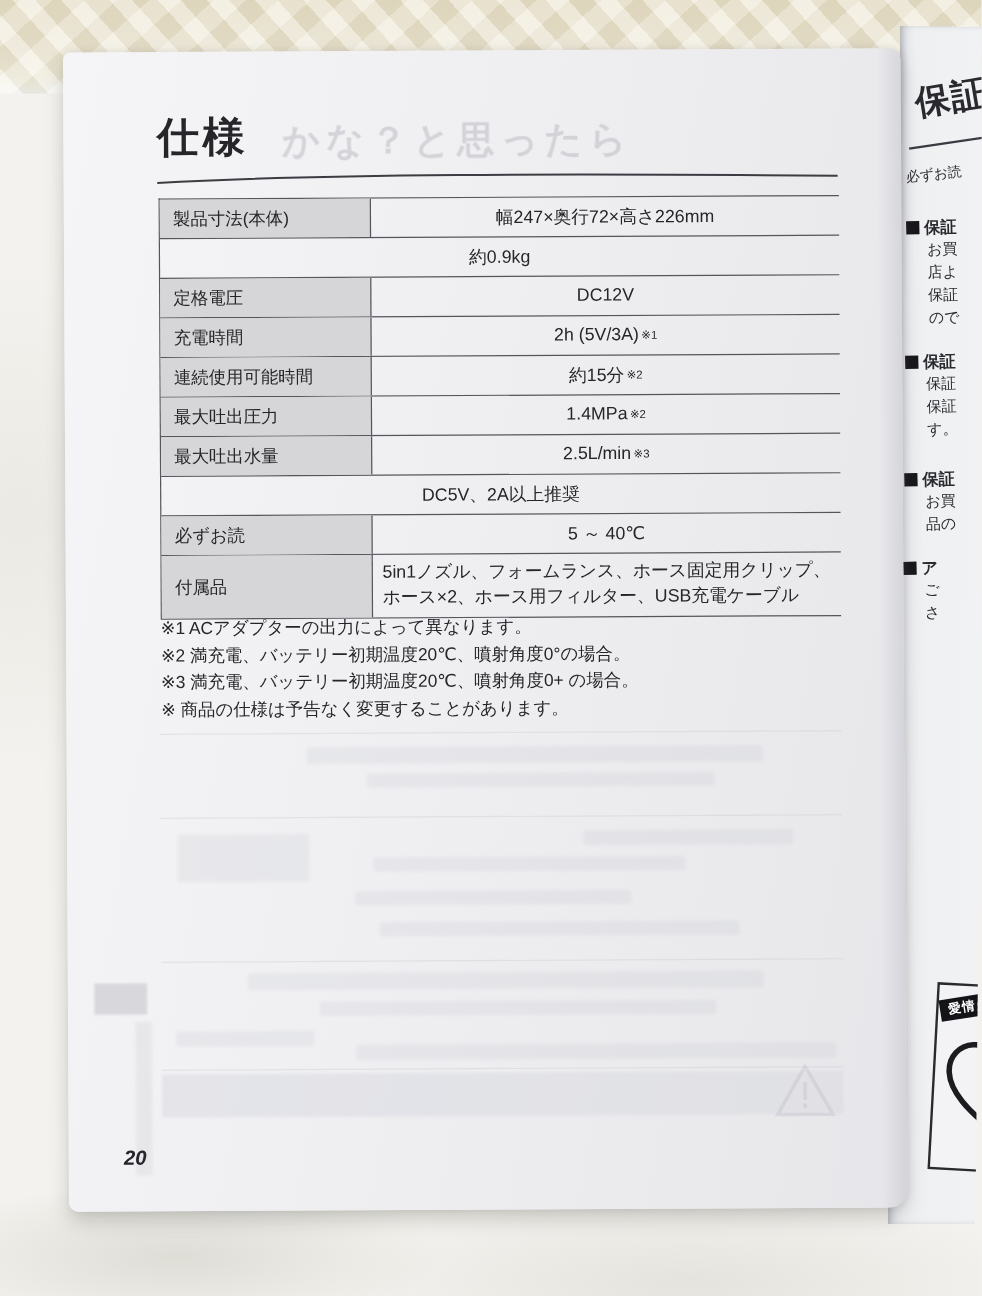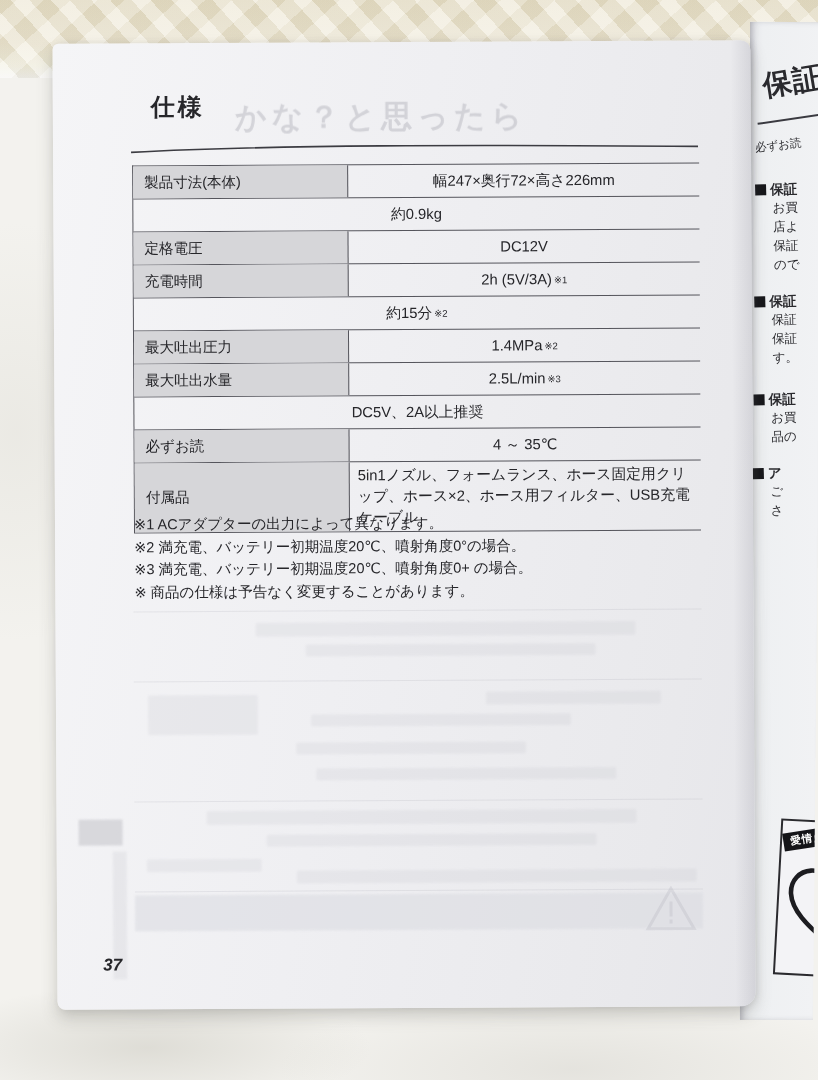--- a/index.html
+++ b/index.html
@@ -48,28 +48,28 @@
   .page{
     position:absolute;left:55px;top:42px;width:698px;height:966px;z-index:2;
     background:linear-gradient(100deg,#f5f5f7 0%,#efeff2 45%,#e9e9ec 85%,#e6e6ea 100%);
     border-radius:6px 10px 14px 8px;
     box-shadow:0 8px 16px rgba(80,78,70,.25), 2px 0 6px rgba(90,90,100,.12);
     transform:rotate(-.3deg);
     color:#26262a;
   }
   .page-edge-shade{position:absolute;right:0;top:0;width:20px;height:100%;
     background:linear-gradient(90deg,transparent,rgba(110,110,125,.16));border-radius:0 10px 14px 0;}
-  .page-title{position:absolute;left:78px;top:48px;font-size:24px;font-weight:800;letter-spacing:3px;margin-left:20px;}
+  .page-title{position:absolute;left:78px;top:48px;font-size:35px;font-weight:800;letter-spacing:3px;}
   .ghost-title{position:absolute;left:182px;top:54px;font-size:31px;font-weight:800;letter-spacing:5px;
     color:#b7b7bf;opacity:.5;filter:blur(.6px);white-space:nowrap;}
   .title-underline{position:absolute;left:77px;top:100px;}
   
   .spec-table{position:absolute;left:79px;top:122px;width:566px;border-top:1.4px solid #55555c;border-left:1.4px solid #55555c;}
   .row{display:flex;border-bottom:1.4px solid #55555c;min-height:32px;}
-  .row-label{width:215px;background:#d6d6d9;display:flex;align-items:center;
+  .row-label{width:176px;background:#d6d6d9;display:flex;align-items:center;
     padding-left:11px;box-sizing:border-box;font-size:14.5px;border-right:1.4px solid #55555c;}
   .row-value{flex:1;display:flex;align-items:center;justify-content:center;
     font-size:14.8px;padding:3px 8px;box-sizing:border-box;text-align:center;}
   .row.tall{min-height:52px;}
   .row.tall .row-value{justify-content:flex-start;text-align:left;line-height:21px;}
   .sup-note{font-size:9.5px;vertical-align:super;margin-left:2px;}
   
   .footnotes{position:absolute;left:79px;top:470px;font-size:14.5px;line-height:22.5px;white-space:nowrap;}
   
   .ghost{position:absolute;background:#b9bac2;opacity:.16;filter:blur(1.2px);border-radius:2px;}
@@ -161,20 +161,21 @@
         </div>
     </div>
     <div class="row">
       <div class="row-label">充電時間</div>
       <div class="row-value">
           <span>2h (5V/3A)</span>
           <span class="sup-note">※1</span>
         </div>
     </div>
     <div class="row">
+      <div class="row-label">連続使用可能時間</div>
       <div class="row-value">
           <span>約15分</span>
           <span class="sup-note">※2</span>
         </div>
     </div>
     <div class="row">
       <div class="row-label">最大吐出圧力</div>
       <div class="row-value">
           <span>1.4MPa</span>
           <span class="sup-note">※2</span>
@@ -188,21 +189,21 @@
         </div>
     </div>
     <div class="row">
       <div class="row-value">
           <span>DC5V、2A以上推奨</span>
         </div>
     </div>
     <div class="row">
       <div class="row-label">必ずお読</div>
       <div class="row-value">
-          <span>4 ～ 35℃</span>
+          <span>5 ～ 40℃</span>
         </div>
     </div>
     <div class="row tall">
       <div class="row-label">付属品</div>
       <div class="row-value">
           <span>5in1ノズル、フォームランス、ホース固定用クリップ、ホース×2、ホース用フィルター、USB充電ケーブル</span>
         </div>
     </div>
   </div>
 
@@ -230,14 +231,14 @@
   <div class="ghost" style="left:240px;top:828px;width:400px;height:13px;"></div>
   <div class="ghost-band"></div>
   <div class="ghost-tab"></div>
   <div class="ghost-vbar"></div>
   <svg class="ghost-triangle" width="52" height="46" viewBox="0 0 52 46">
     <path d="M26,3 L49,43 L3,43 Z" fill="none" stroke="#a9aab4" stroke-width="3" opacity=".55"></path>
     <rect x="24.5" y="16" width="3" height="15" fill="#a9aab4" opacity=".55"></rect>
     <rect x="24.5" y="34" width="3" height="4" fill="#a9aab4" opacity=".55"></rect>
   </svg>
 
-  <div class="page-number">37</div>
+  <div class="page-number">20</div>
 </div>
 
 </body></html>

